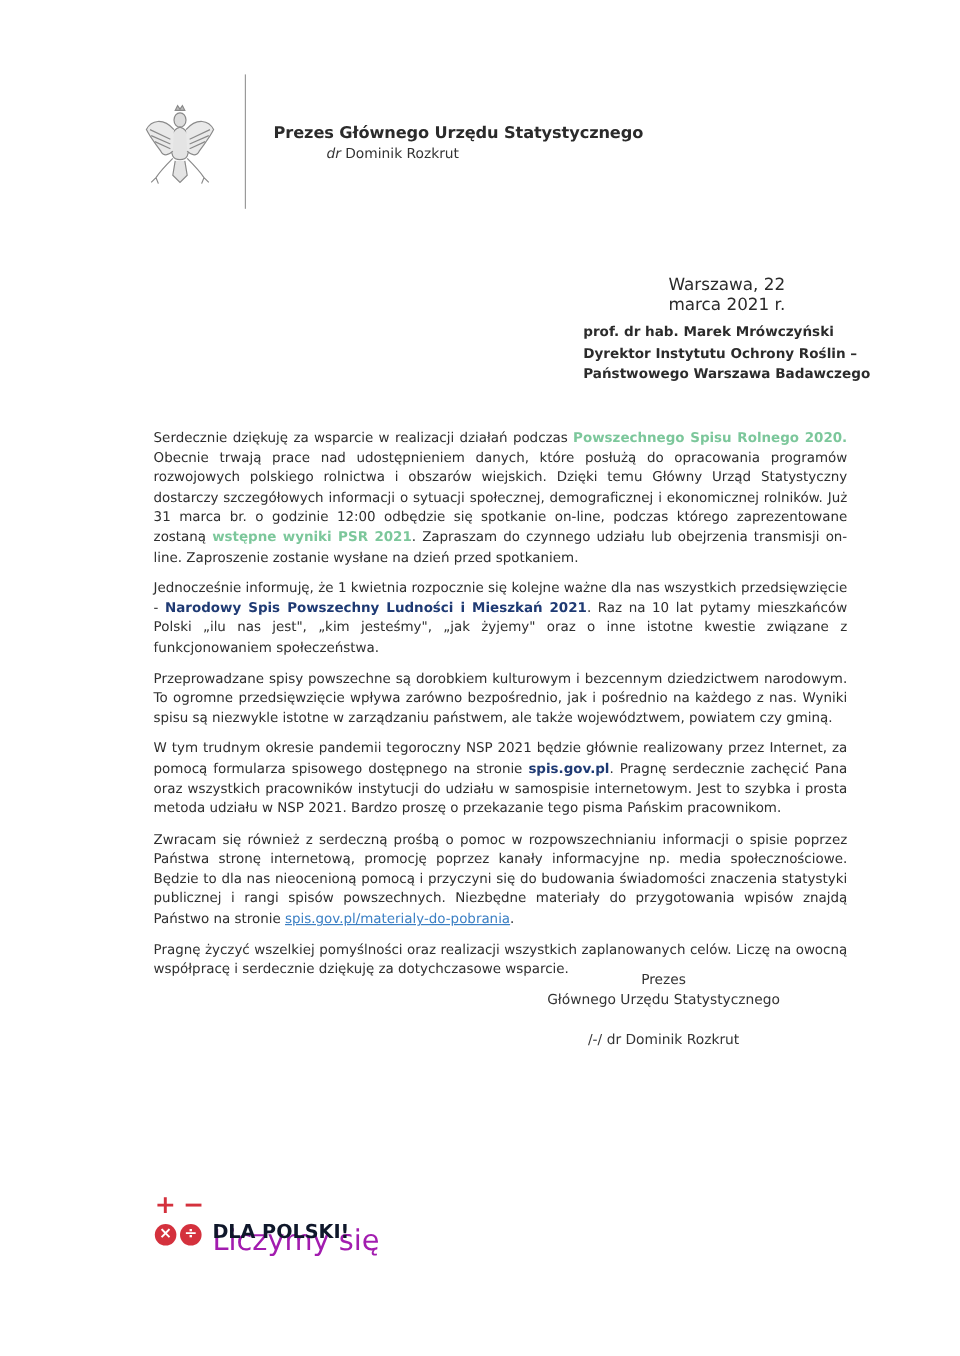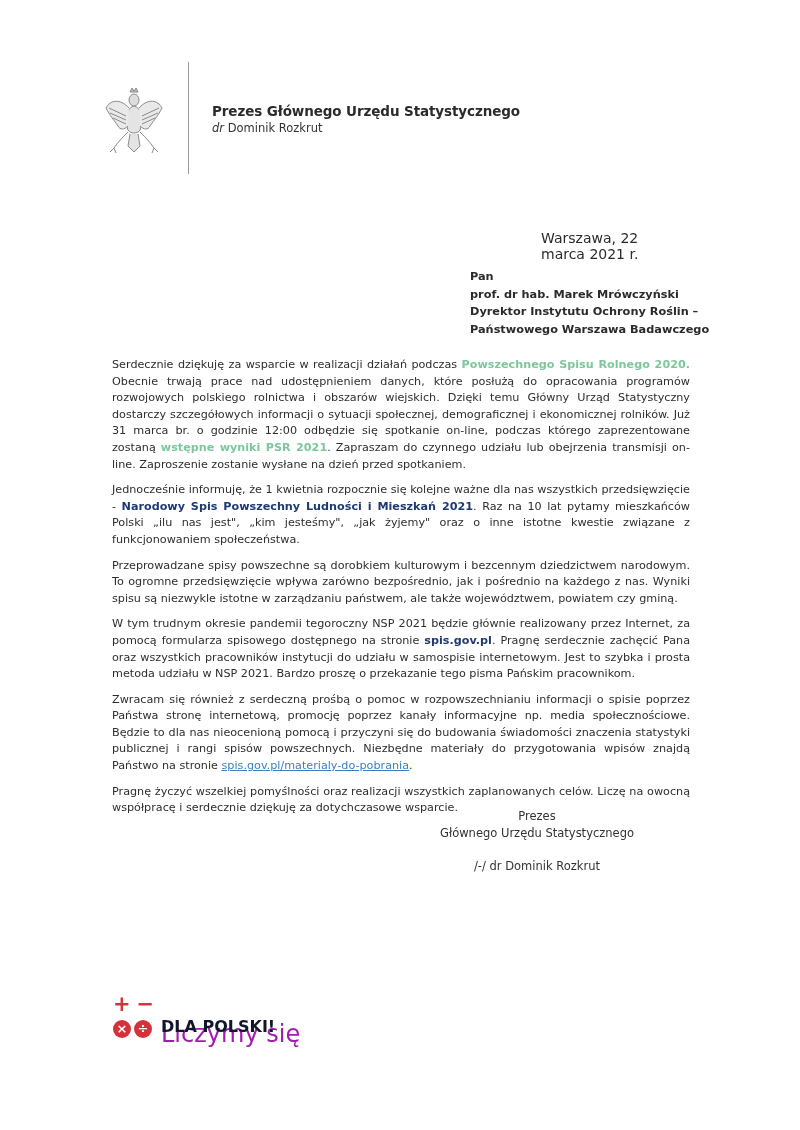--- a/index.html
+++ b/index.html
@@ -1,27 +1,27 @@
 <!DOCTYPE html>
 <html><head>
 <meta charset="utf-8">
 <style>
   html, body { margin: 0; padding: 0; background: #ffffff; }
   body {
     width: 800px; height: 1130px; position: relative; overflow: hidden;
     font-family: "DejaVu Sans", "Liberation Sans", sans-serif;
     color: #2a2a2a;
   }
-  .page { position: absolute; left: 0; top: 0; width: 664px; height: 1130px; }
+  .page { position: absolute; left: 16px; top: 0; width: 664px; height: 1130px; }
 
   .emblem { position: absolute; left: 104px; top: 86px; width: 60px; height: 68px; }
   .divider { position: absolute; left: 188px; top: 62px; width: 1px; height: 112px; background: #9a9a9a; }
   .header-title { position: absolute; left: 212px; top: 103px; font-size: 13.5px; font-weight: bold; color: #2b2b2b; letter-spacing: -0.1px; }
   .header-sub { position: absolute; left: 212px; top: 121px; font-size: 11.5px; color: #333; }
-  .header-sub i { font-style: italic; }
+  .header-sub i { font-style: italic; margin-left: 44px; }
 
   .date { position: absolute; left: 541px; top: 230px; font-size: 14px; color: #2b2b2b; }
 
   .addressee { position: absolute; left: 470px; top: 268px; width: 218px; font-size: 11.3px; font-weight: bold; line-height: 17.5px; color: #2b2b2b; }
   .addressee div { white-space: nowrap; }
   .addr-just { text-align: justify; text-align-last: justify; }
 
   .body { position: absolute; left: 112px; top: 357px; width: 578px; font-size: 11.2px; line-height: 16.6px; color: #2e2e2e; }
   .body p { margin: 0 0 9px 0; text-align: justify; }
   .hl-green { color: #7cc79b; font-weight: bold; }
@@ -62,21 +62,20 @@
   <div class="divider"></div>
   <div class="header-title">Prezes Głównego Urzędu Statystycznego</div>
   <div class="header-sub">
     <i>dr</i>
     <span>Dominik Rozkrut</span>
   </div>
 
   <div class="date">Warszawa, 22 marca 2021 r.</div>
 
   <div class="addressee">
-    <div>Pan</div>
     <div>prof. dr hab. Marek Mrówczyński</div>
     <div class="addr-just">Dyrektor Instytutu Ochrony Roślin –</div>
     <div>Państwowego Warszawa Badawczego</div>
   </div>
 
   <div class="body">
     <p><span>Serdecznie dziękuję za wsparcie w realizacji działań podczas </span><span class="hl-green">Powszechnego Spisu Rolnego 2020.</span><span> Obecnie trwają prace nad udostępnieniem danych, które posłużą do opracowania programów rozwojowych polskiego rolnictwa i obszarów wiejskich. Dzięki temu Główny Urząd Statystyczny dostarczy szczegółowych informacji o sytuacji społecznej, demograficznej i ekonomicznej rolników. Już 31 marca br. o godzinie 12:00 odbędzie się spotkanie on-line, podczas którego zaprezentowane zostaną </span><span class="hl-green">wstępne wyniki PSR 2021</span><span>. Zapraszam do czynnego udziału lub obejrzenia transmisji on-line. Zaproszenie zostanie wysłane na dzień przed spotkaniem.</span></p>
 
     <p><span>Jednocześnie informuję, że 1 kwietnia rozpocznie się kolejne ważne dla nas wszystkich przedsięwzięcie - </span><span class="hl-blue">Narodowy Spis Powszechny Ludności i Mieszkań 2021</span><span>. Raz na 10 lat pytamy mieszkańców Polski „ilu nas jest", „kim jesteśmy", „jak żyjemy" oraz o inne istotne kwestie związane z funkcjonowaniem społeczeństwa.</span></p>
 

